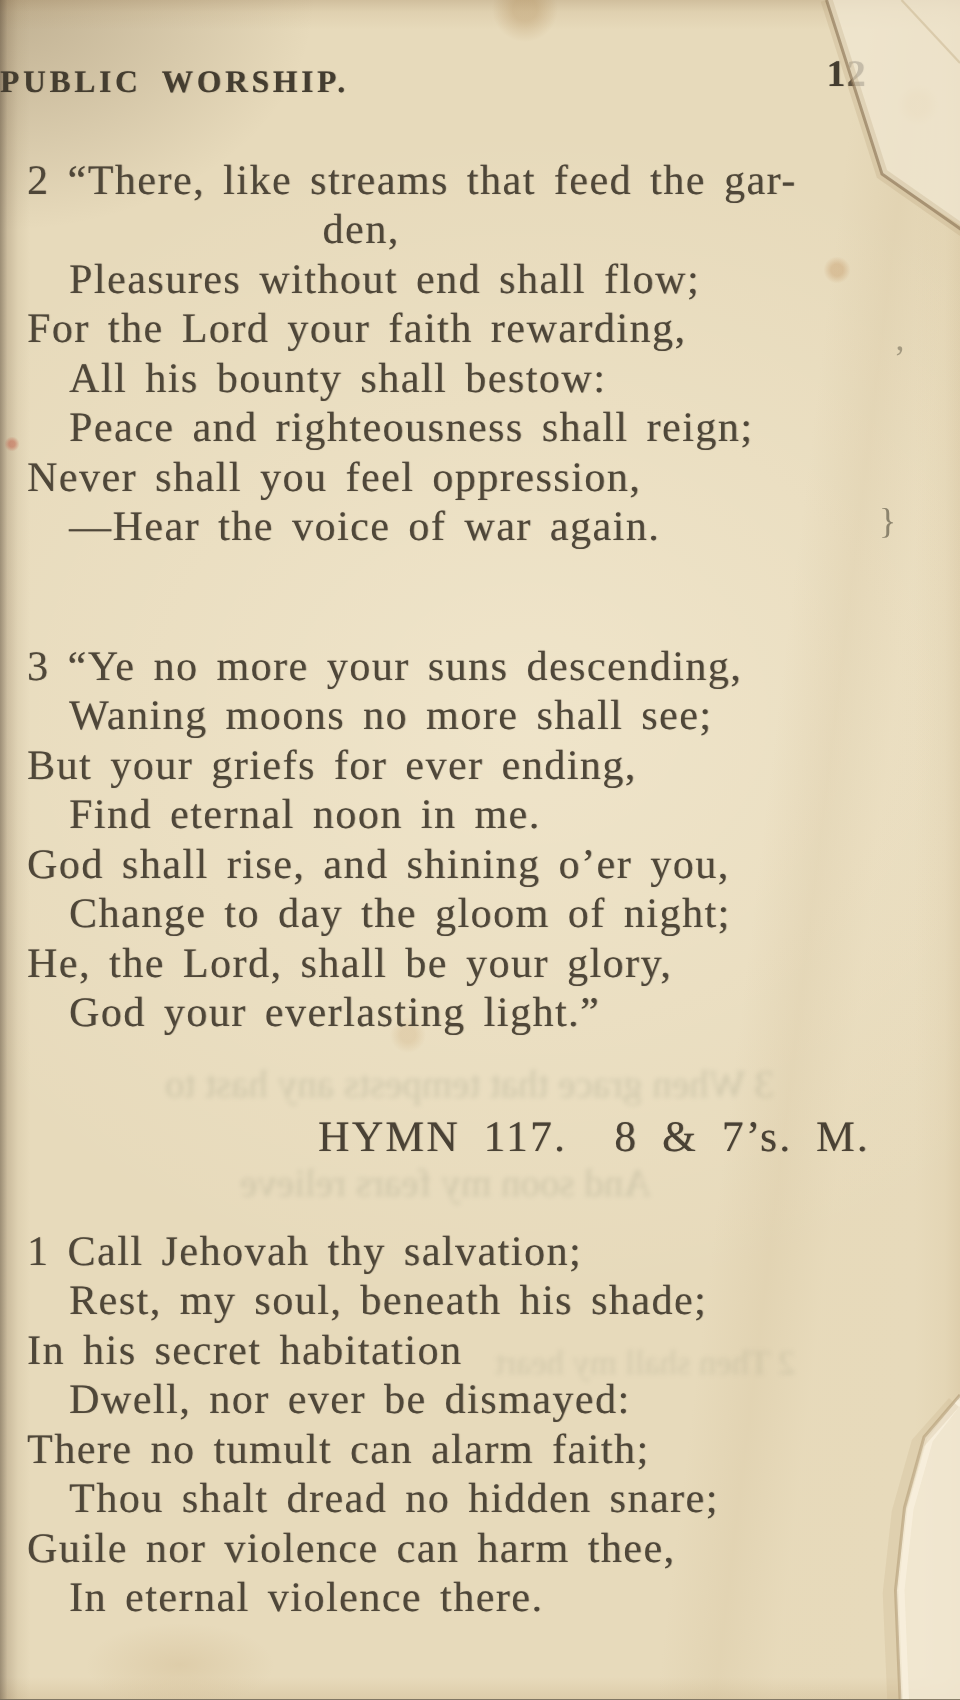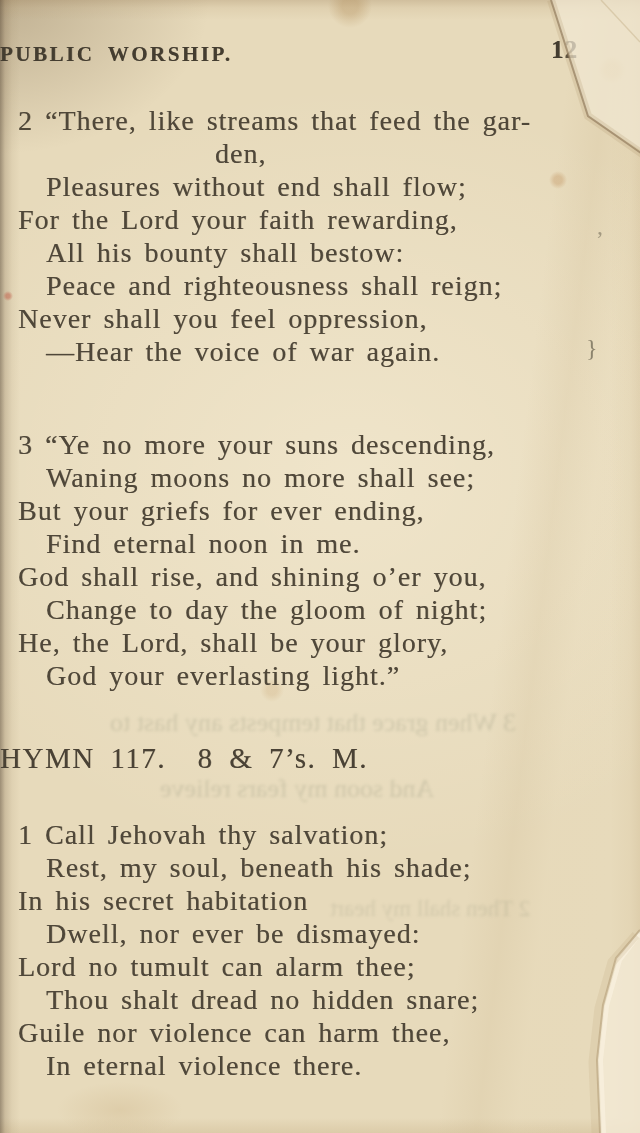--- a/index.html
+++ b/index.html
@@ -50,21 +50,21 @@
   }
   .page-number{
     position:absolute;top:36px;left:551px;
     font-size:25px;font-weight:bold;color:#443d30;
     letter-spacing:1px;
     text-shadow:0.4px 0.4px 0.6px rgba(55,48,38,0.5);
     text-align:center;
   }
   .hymn-heading{
     position:absolute;top:742px;left:0;width:580px;
-    text-align:left;
+    text-align:right;
     font-size:29px;color:#4a4235;
     letter-spacing:1.5px;word-spacing:7px;
     line-height:33px;
     text-shadow:0.4px 0.3px 0.6px rgba(60,52,40,0.45);
   }
   .bleed{
     position:absolute;
     color:rgba(122,128,104,0.55);
     font-size:26px;
     transform:scaleX(-1);
@@ -123,21 +123,21 @@
     <div class="line ind">God your everlasting light.”</div>
   </div>
 
   <div class="hymn-heading">HYMN 117.&nbsp; 8 &amp; 7’s. M.</div>
 
   <div class="stanza s1">
     <div class="line flush">1 Call Jehovah thy salvation;</div>
     <div class="line ind">Rest, my soul, beneath his shade;</div>
     <div class="line flush">In his secret habitation</div>
     <div class="line ind">Dwell, nor ever be dismayed:</div>
-    <div class="line flush">Lord no tumult can alarm thee;</div>
+    <div class="line flush">There no tumult can alarm faith;</div>
     <div class="line ind">Thou shalt dread no hidden snare;</div>
     <div class="line flush">Guile nor violence can harm thee,</div>
     <div class="line ind">In eternal violence there.</div>
   </div>
 
   <div class="damage">
     <svg width="640" height="1133" viewBox="0 0 640 1133">
       <polygon points="551,0 640,0 640,150 588,116" fill="#f0e7d2" opacity="0.75"></polygon>
       <polyline points="551,0 588,116 648,158" stroke="#b79e78" stroke-width="8" fill="none" opacity="0.25"></polyline>
       <polyline points="551,0 588,116 648,158" stroke="#8d7757" stroke-width="2" fill="none" opacity="0.65"></polyline>

